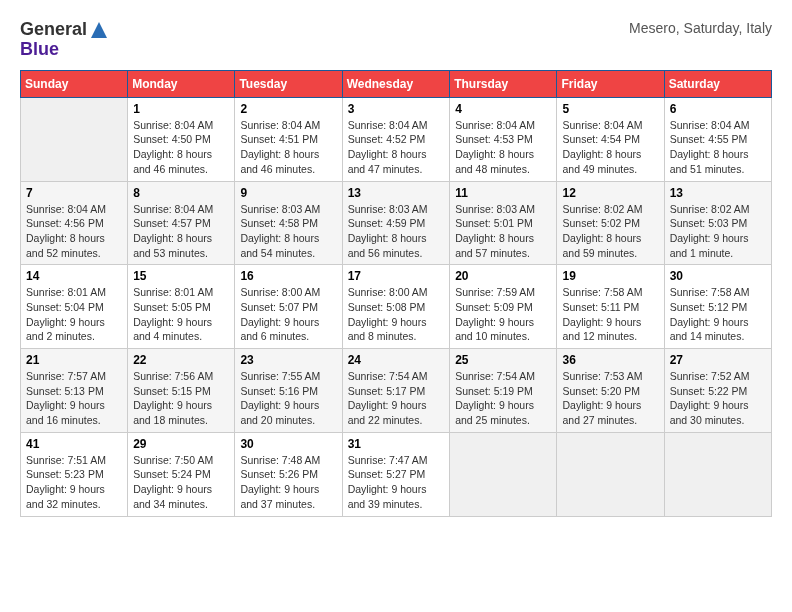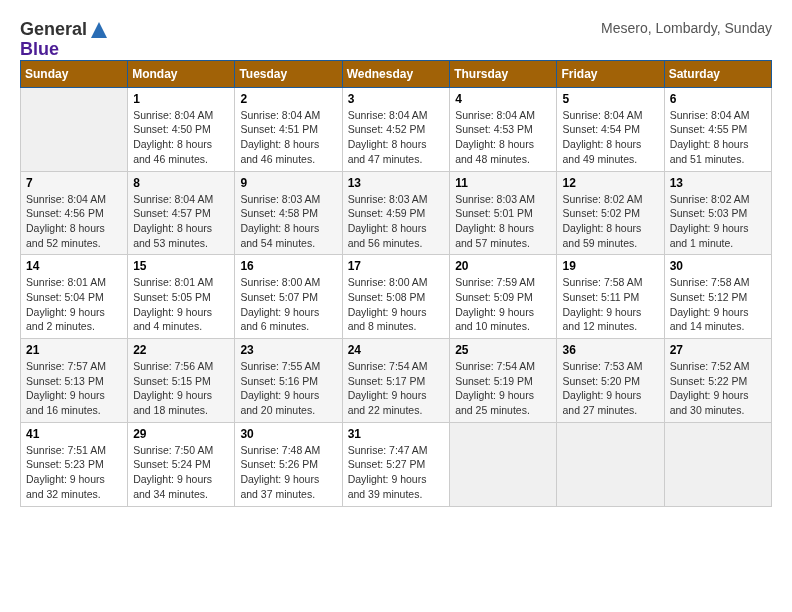--- a/index.html
+++ b/index.html
@@ -7,20 +7,21 @@
       font-family: Arial, sans-serif;
       background: #fff;
       width: 792px;
       min-height: 612px;
       padding: 20px;
     }
     .header {
       display: flex;
       justify-content: space-between;
       align-items: flex-start;
+      margin-bottom: 10px;
     }
     .logo {
       display: flex;
       align-items: center;
     }
     .logo-text {
       display: flex;
       flex-direction: column;
       line-height: 1.1;
     }
@@ -50,21 +51,21 @@
     .subtitle {
       font-size: 14px;
       color: #555;
     }
     table {
       width: 100%;
       border-collapse: collapse;
       font-size: 11px;
     }
     thead tr th {
-      background-color: #a16207;
+      background-color: #ef4444;
       color: #fff;
       padding: 6px 4px;
       text-align: left;
       font-size: 12px;
       border: 1px solid #1a5a9a;
     }
     tbody tr td {
       border: 1px solid #ccc;
       padding: 4px 5px;
       vertical-align: top;
@@ -101,21 +102,21 @@
       <span style="display:flex;align-items:center;">
         <span class="logo-general">General</span>
         <svg class="logo-icon" viewBox="0 0 20 20">
           <polygon points="10,2 18,18 2,18" fill="#2a6db5"></polygon>
         </svg>
       </span>
       <span class="logo-blue">Blue</span>
     </div>
   </div>
   <div class="title-block">
-    <div class="subtitle">Mesero, Lombardy, Sunday</div>
+    <div class="subtitle">Mesero, Saturday, Italy</div>
   </div>
 </div>
 
 <table>
   <thead>
     <tr>
     <th>Sunday</th>
         <th>Monday</th>
         <th>Tuesday</th>
         <th>Wednesday</th>

